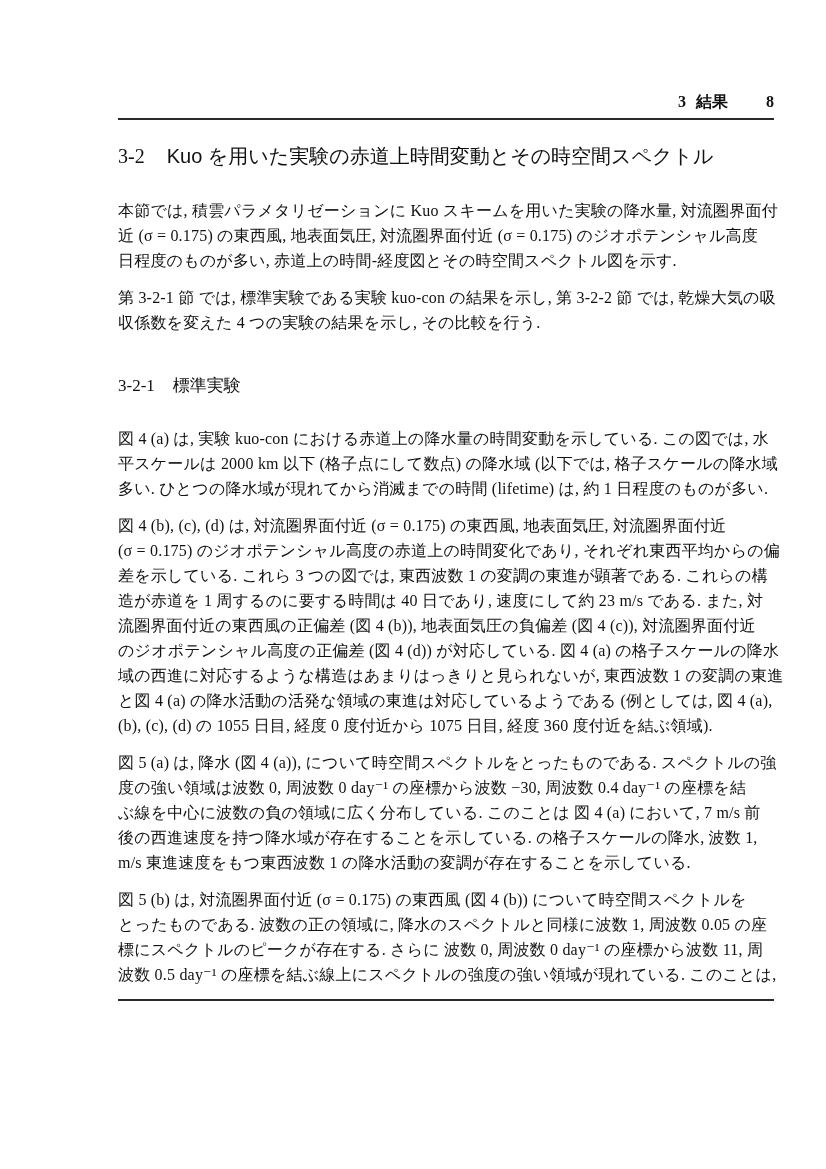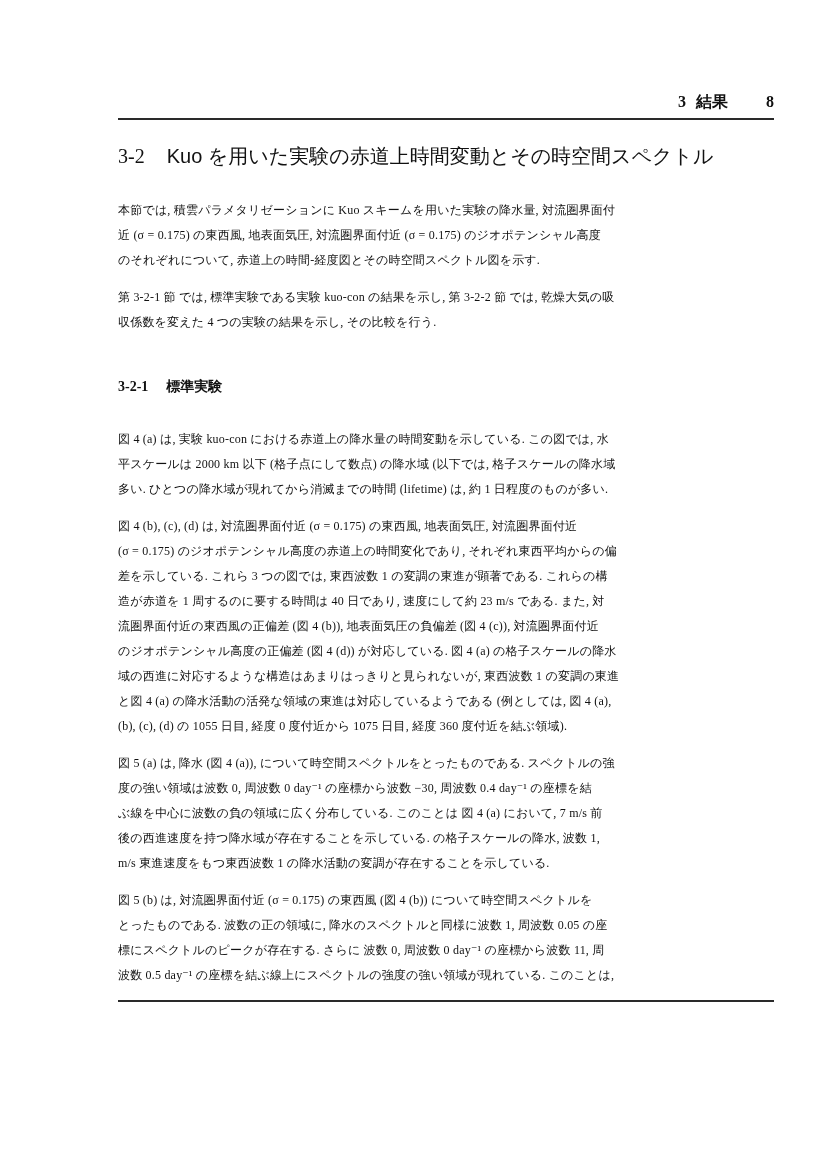--- a/index.html
+++ b/index.html
@@ -54,33 +54,33 @@
     font-family: "Liberation Sans", "DejaVu Sans", sans-serif;
     white-space: nowrap;
   }
   .h-section .h-no {
     font-family: "Liberation Serif", "DejaVu Serif", serif;
     margin-right: 22px;
   }
   
   .h-subsection {
     margin-top: 40px;
-    font-weight: bold;
-    font-size: 14px;
+    font-weight: normal;
+    font-size: 17px;
     line-height: 22px;
     font-family: "Liberation Sans", "DejaVu Sans", sans-serif;
     white-space: nowrap;
   }
   .h-subsection .h-no {
     font-family: "Liberation Serif", "DejaVu Serif", serif;
     margin-right: 18px;
   }
   .para {
     margin: 12px 0 0 0;
-    font-size: 12px;
+    font-size: 16px;
   }
   .para.first-after-heading { margin-top: 29px; }
   .line {
     line-height: 25px;
     white-space: nowrap;
     letter-spacing: 0.2px;
   }
   .footrule {
     margin-top: 12px;
     border-top: 2px solid #2a2a2a;
@@ -99,21 +99,21 @@
       <span class="pg">8</span>
     </div>
 
     <div class="h-section">
       <span class="h-no">3-2</span><span>Kuo を用いた実験の赤道上時間変動とその時空間スペクトル</span>
     </div>
 
     <div class="para first-after-heading">
       <div class="line">本節では, 積雲パラメタリゼーションに Kuo スキームを用いた実験の降水量, 対流圏界面付</div>
       <div class="line">近 (σ = 0.175) の東西風, 地表面気圧, 対流圏界面付近 (σ = 0.175) のジオポテンシャル高度</div>
-      <div class="line">のそれぞれについて, 赤道上の時間-経度図とその時空間スペクトル図を示す.</div>
+      <div class="line">日程度のものが多い, 赤道上の時間-経度図とその時空間スペクトル図を示す.</div>
     </div>
 
     <div class="para">
       <div class="line">第 3-2-1 節 では, 標準実験である実験 kuo-con の結果を示し, 第 3-2-2 節 では, 乾燥大気の吸</div>
       <div class="line">収係数を変えた 4 つの実験の結果を示し, その比較を行う.</div>
     </div>
 
     <div class="h-subsection">
       <span class="h-no">3-2-1</span><span>標準実験</span>
     </div>

